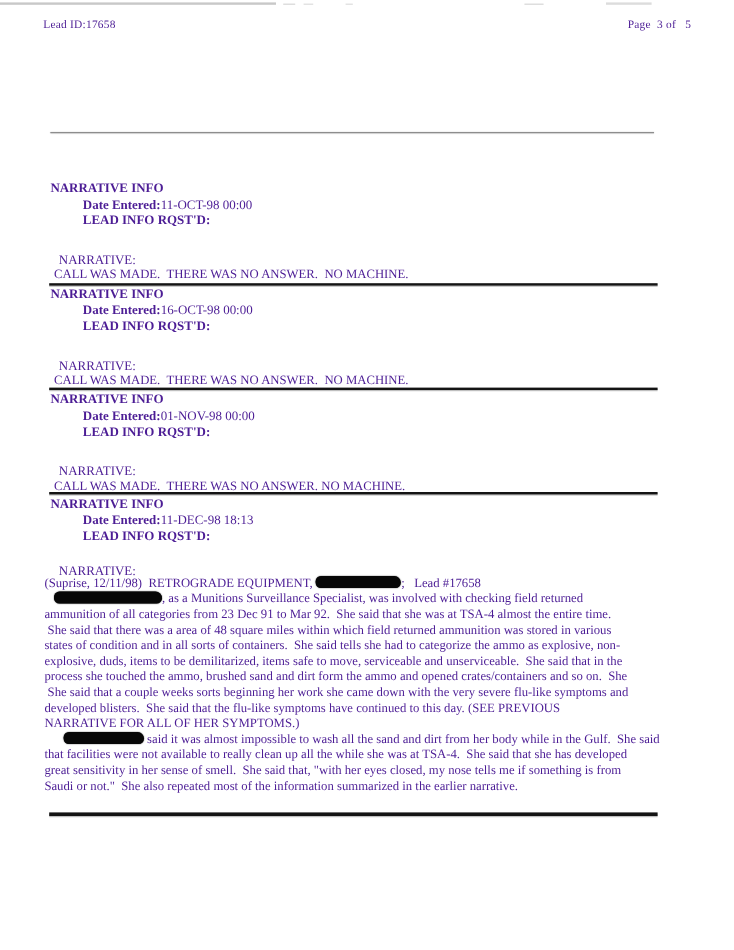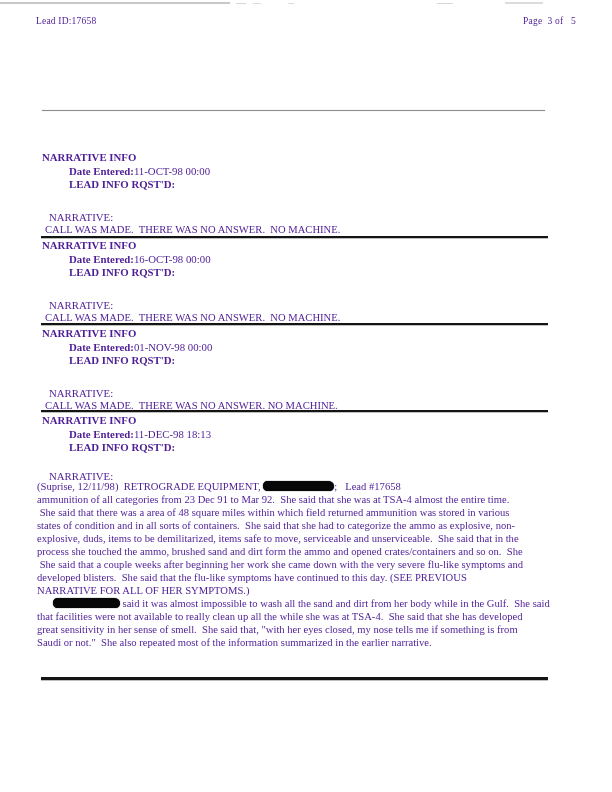--- a/index.html
+++ b/index.html
@@ -80,26 +80,27 @@
 
   <div class="section" style="top:414px;height:260px;">
     <div class="sec-title" style="top:0;">NARRATIVE INFO</div>
     <div class="sec-row" style="top:14px;"><span class="lbl">Date Entered:</span><span>11-DEC-98 18:13</span></div>
     <div class="sec-row lbl" style="top:27px;">LEAD INFO RQST'D:</div>
     <div class="narr-lbl" style="top:56px;">NARRATIVE:</div>
   </div>
 
   <div class="nbody">
       <div class="nline">(Suprise, 12/11/98)  RETROGRADE EQUIPMENT, <span class="redaction" style="width: 71px;"></span>;   Lead #17658</div>
+      <div class="nline">   <span class="redaction" style="width: 90px;"></span>, as a Munitions Surveillance Specialist, was involved with checking field returned</div>
       <div class="nline">ammunition of all categories from 23 Dec 91 to Mar 92.  She said that she was at TSA-4 almost the entire time.</div>
       <div class="nline"> She said that there was a area of 48 square miles within which field returned ammunition was stored in various</div>
-      <div class="nline">states of condition and in all sorts of containers.  She said that she had to categorize the ammo as explosive, non-</div>
+      <div class="nline">states of condition and in all sorts of containers.  She said tells she had to categorize the ammo as explosive, non-</div>
       <div class="nline">explosive, duds, items to be demilitarized, items safe to move, serviceable and unserviceable.  She said that in the</div>
       <div class="nline">process she touched the ammo, brushed sand and dirt form the ammo and opened crates/containers and so on.  She</div>
-      <div class="nline"> She said that a couple weeks after beginning her work she came down with the very severe flu-like symptoms and</div>
+      <div class="nline"> She said that a couple weeks sorts beginning her work she came down with the very severe flu-like symptoms and</div>
       <div class="nline">developed blisters.  She said that the flu-like symptoms have continued to this day. (SEE PREVIOUS</div>
       <div class="nline">NARRATIVE FOR ALL OF HER SYMPTOMS.)</div>
       <div class="nline">      <span class="redaction" style="width: 67px;"></span> said it was almost impossible to wash all the sand and dirt from her body while in the Gulf.  She said</div>
       <div class="nline">that facilities were not available to really clean up all the while she was at TSA-4.  She said that she has developed</div>
       <div class="nline">great sensitivity in her sense of smell.  She said that, "with her eyes closed, my nose tells me if something is from</div>
       <div class="nline">Saudi or not."  She also repeated most of the information summarized in the earlier narrative.</div>
     </div>
 
 </div>
 

